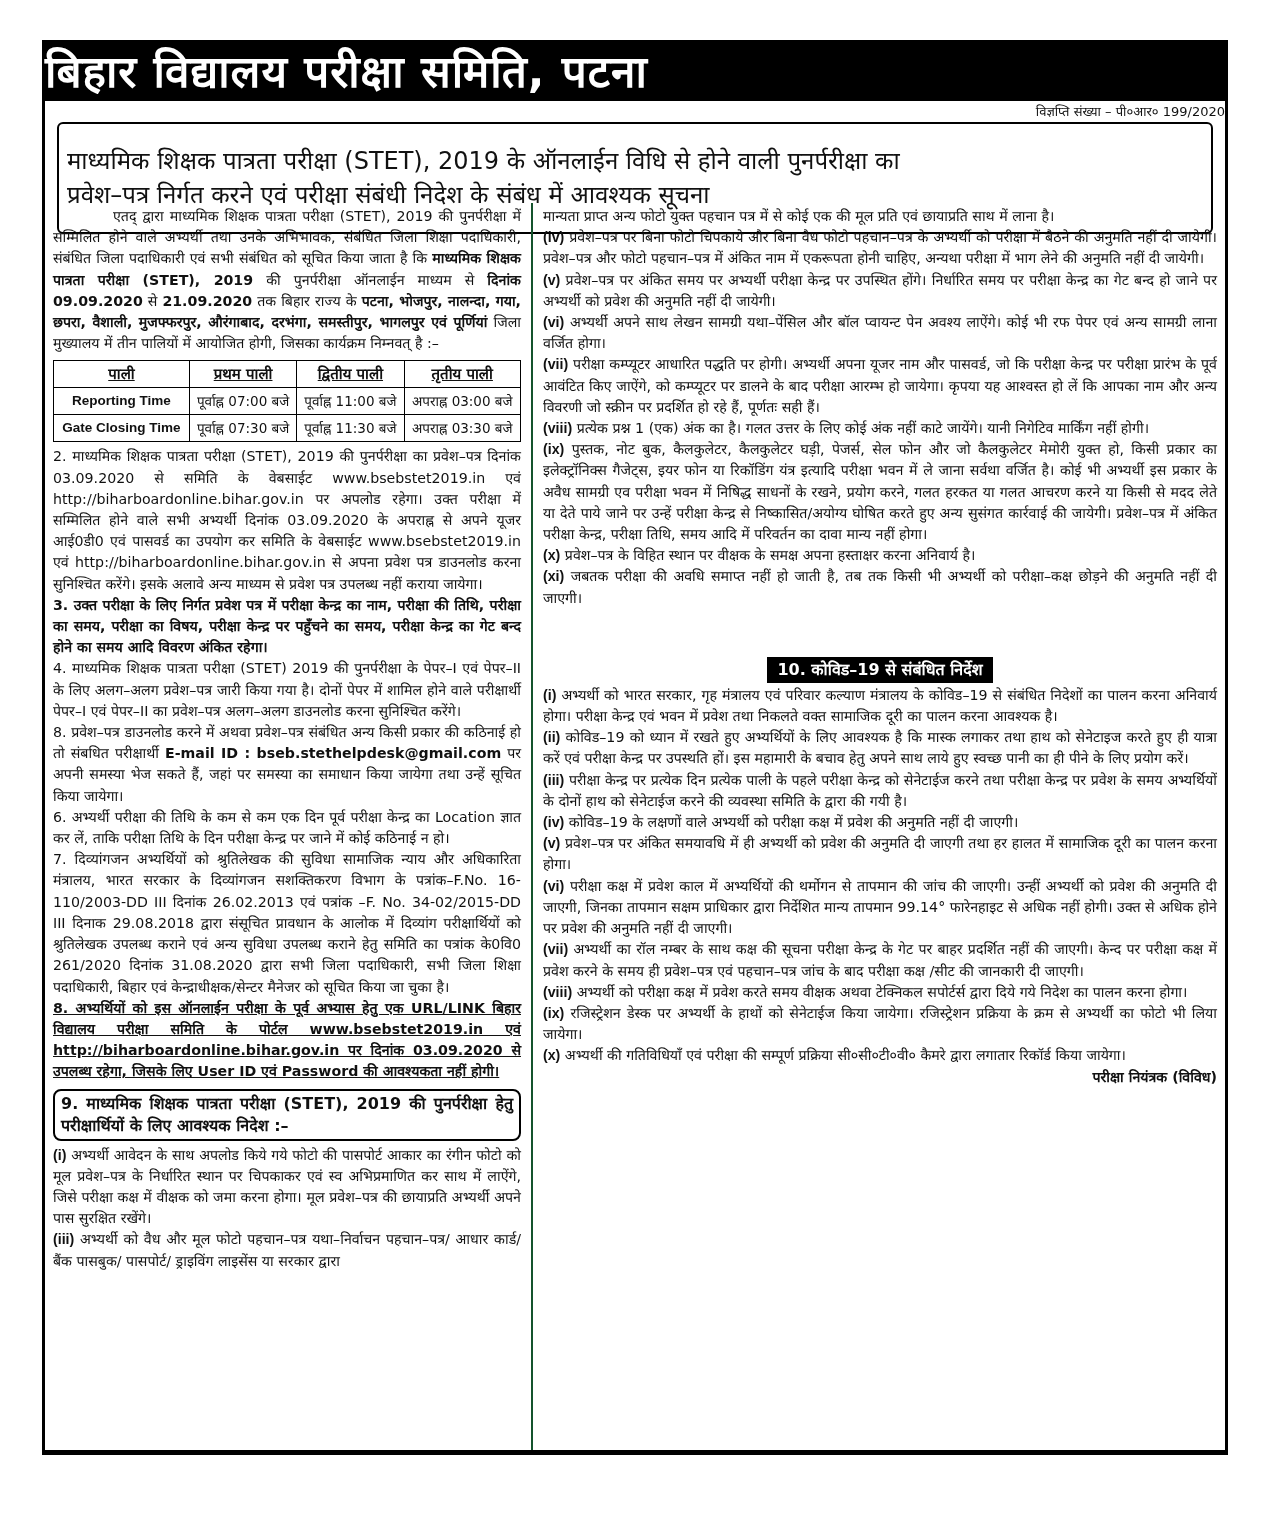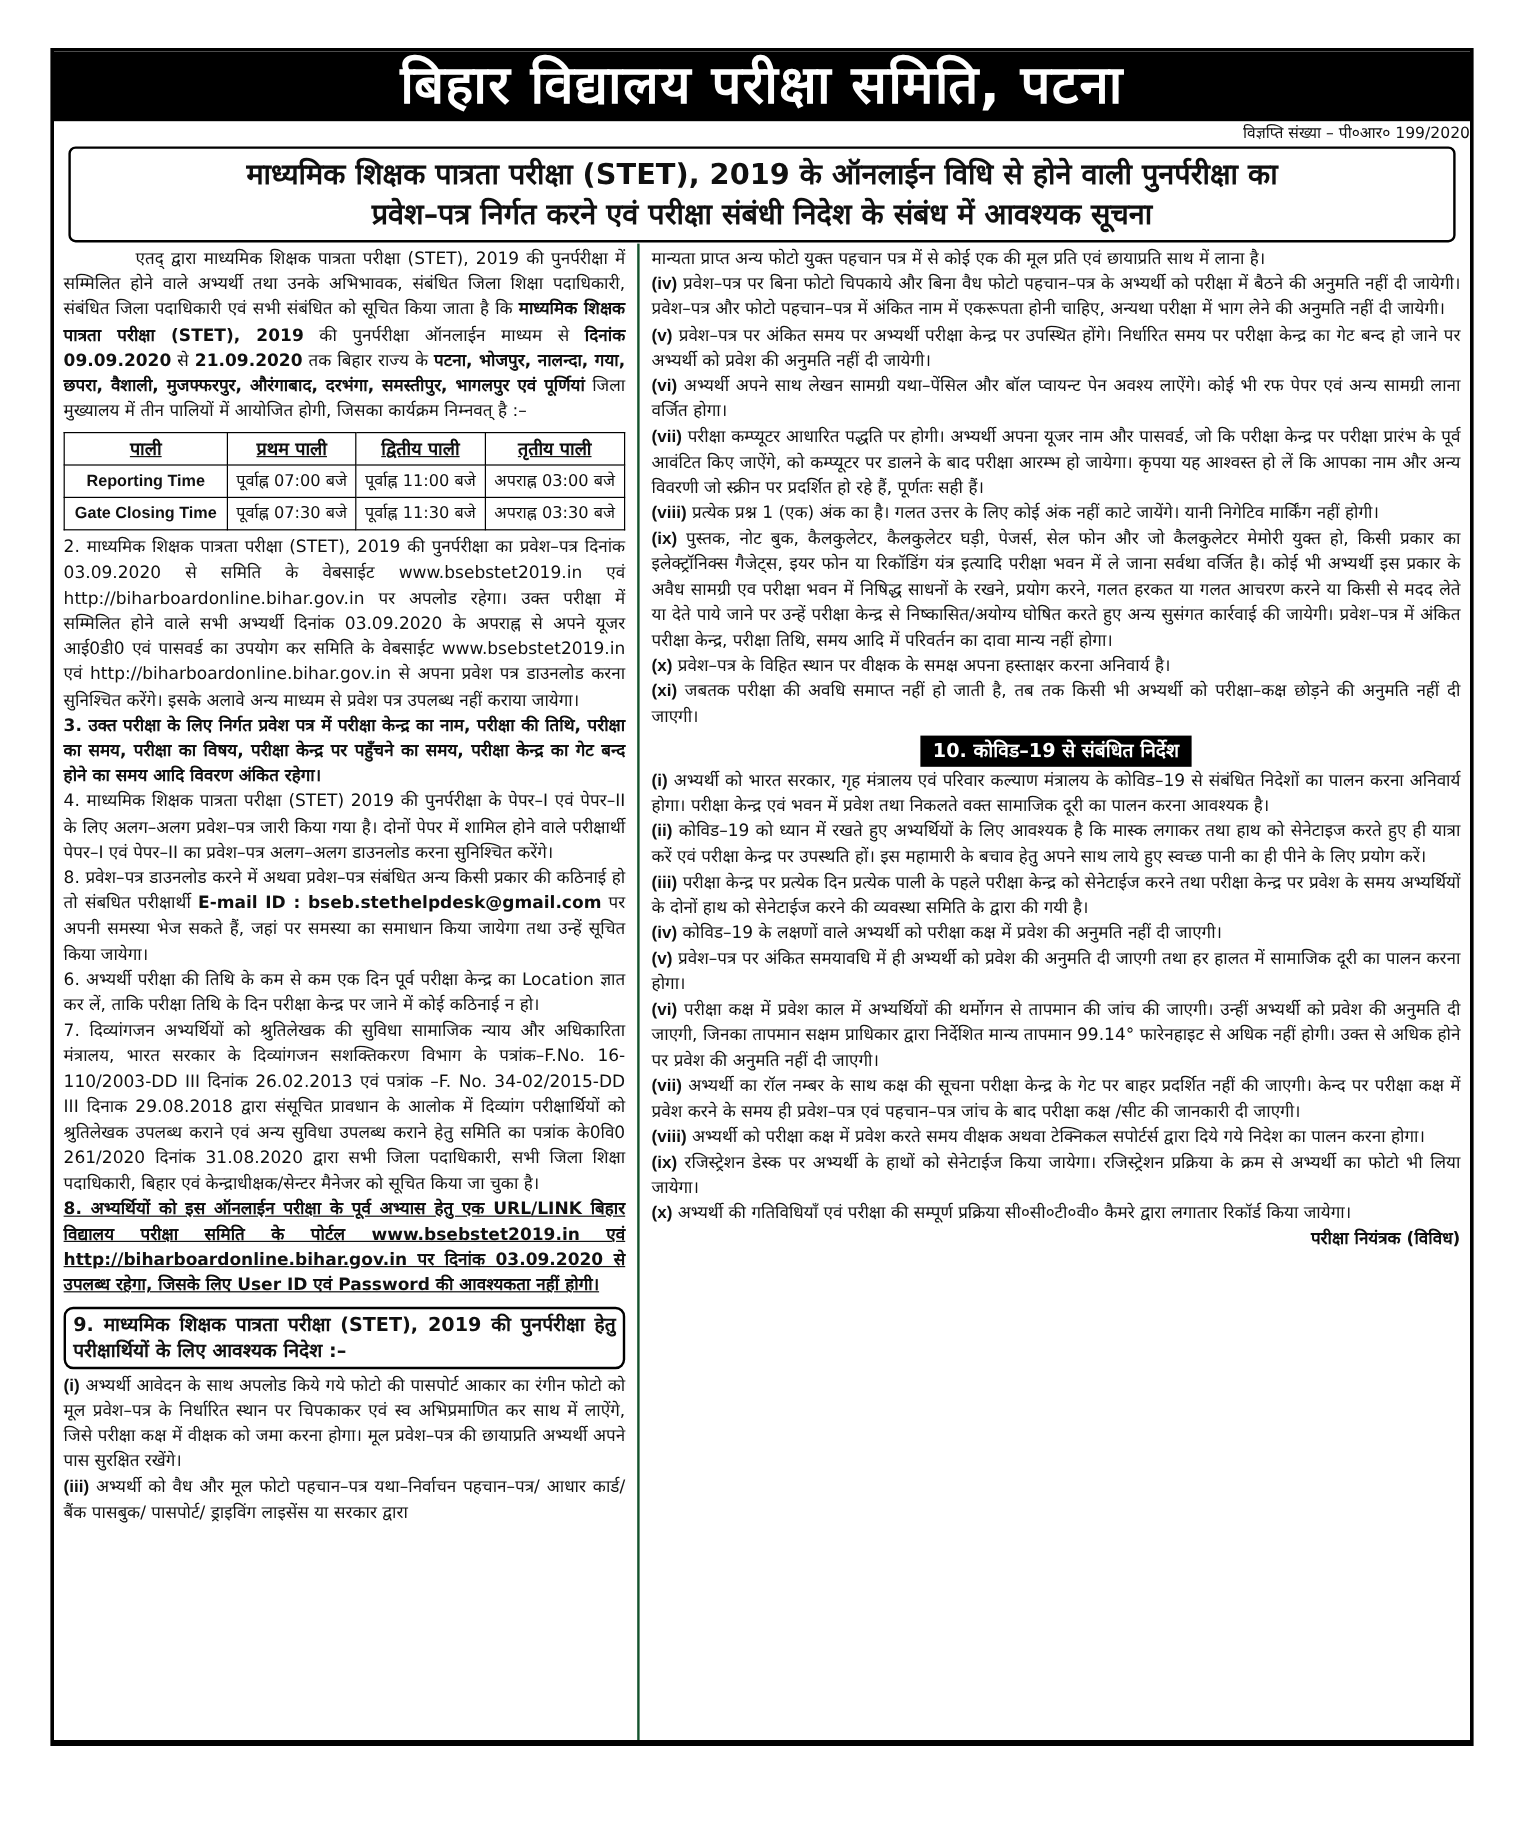--- a/index.html
+++ b/index.html
@@ -1,39 +1,39 @@
 <!DOCTYPE html>
 <html><head>
 <meta charset="utf-8">
 <style>
   html, body { margin: 0; padding: 0; background: #ffffff; }
   body { width: 1270px; height: 1536px; position: relative; overflow: hidden;
          font-family: "DejaVu Sans", "Liberation Sans", sans-serif; color: #111; }
   .sheet { position: absolute; left: 42px; top: 40px; width: 1186px; height: 1415px;
            border: 3px solid #000; border-bottom-width: 5px; box-sizing: border-box; background:#fff; }
-  .masthead { background: #000; color: #fff; height: 58px; display:flex; align-items:center; justify-content:center;
+  .masthead { background: #000; color: #fff; height: 58px; display:flex; align-items:center; 
               font-size: 44px; font-weight: bold; letter-spacing: 1px; line-height: 1; }
   .notice-no { text-align:right; font-size: 13px; margin-top: 3px; height: 16px; line-height: 16px; }
-  .title-box { margin: 2px 12px 0 12px; border: 2px solid #000; border-radius: 6px; padding: 4px 8px;
-               text-align:center; font-size: 24px; font-weight: bold; line-height: 34px; }
+  .title-box { margin: 2px 12px 0 12px; border: 2px solid #000; border-radius: 6px; padding: 20px 8px;
+               font-size: 24px; font-weight: normal; line-height: 34px; }
   .cols { position:absolute; top: 160px; left: 0; right: 0; bottom: 0; display:flex; }
   .col { box-sizing: border-box; font-size: 14.2px; line-height: 21.2px; text-align: justify; overflow:hidden; }
   .col-left { width: 488px; padding: 3px 10px 0 8px; border-right: 2px solid #14532d; }
   .col-right { flex:1; padding: 3px 8px 0 10px; }
   p { margin: 0; }
   .indent { text-indent: 60px; }
   b { font-weight: bold; }
   .u { text-decoration: underline; }
   table.shifts { width: 100%; border-collapse: collapse; margin: 6px 0 4px 0; font-size: 13.5px; }
   table.shifts td, table.shifts th { border: 1.5px solid #000; text-align:center; padding: 2px 2px; line-height: 22px; }
   table.shifts th { font-weight: bold; text-decoration: underline; font-size: 15px; }
   table.shifts td.lbl { font-weight: bold; font-family: "Liberation Sans", sans-serif; }
   .sec9 { border: 2px solid #000; border-radius: 8px; padding: 2px 6px; font-size: 16px; font-weight:bold; line-height: 22px; margin: 6px 0 4px 0; }
   .sec10 { text-align:center; margin: 4px 0 2px 0; }
-  .sec10 span { background:#000; color:#fff; font-weight:bold; font-size: 16px; padding: 2px 10px; display:inline-block; line-height:22px; }
+  .sec10 span { background:#000; color:#fff; font-weight:bold; font-size: 16px; padding: 2px 10px; display:inline-block; line-height:22px;margin-top:44px; }
   .sig { float:right; font-weight:bold; }
   .roman { font-weight: bold; font-family: "Liberation Sans", sans-serif; }
 </style>
 </head>
 <body>
 
 <div class="sheet">
   <div class="masthead">
     <span>बिहार विद्यालय परीक्षा समिति, पटना</span>
   </div>

